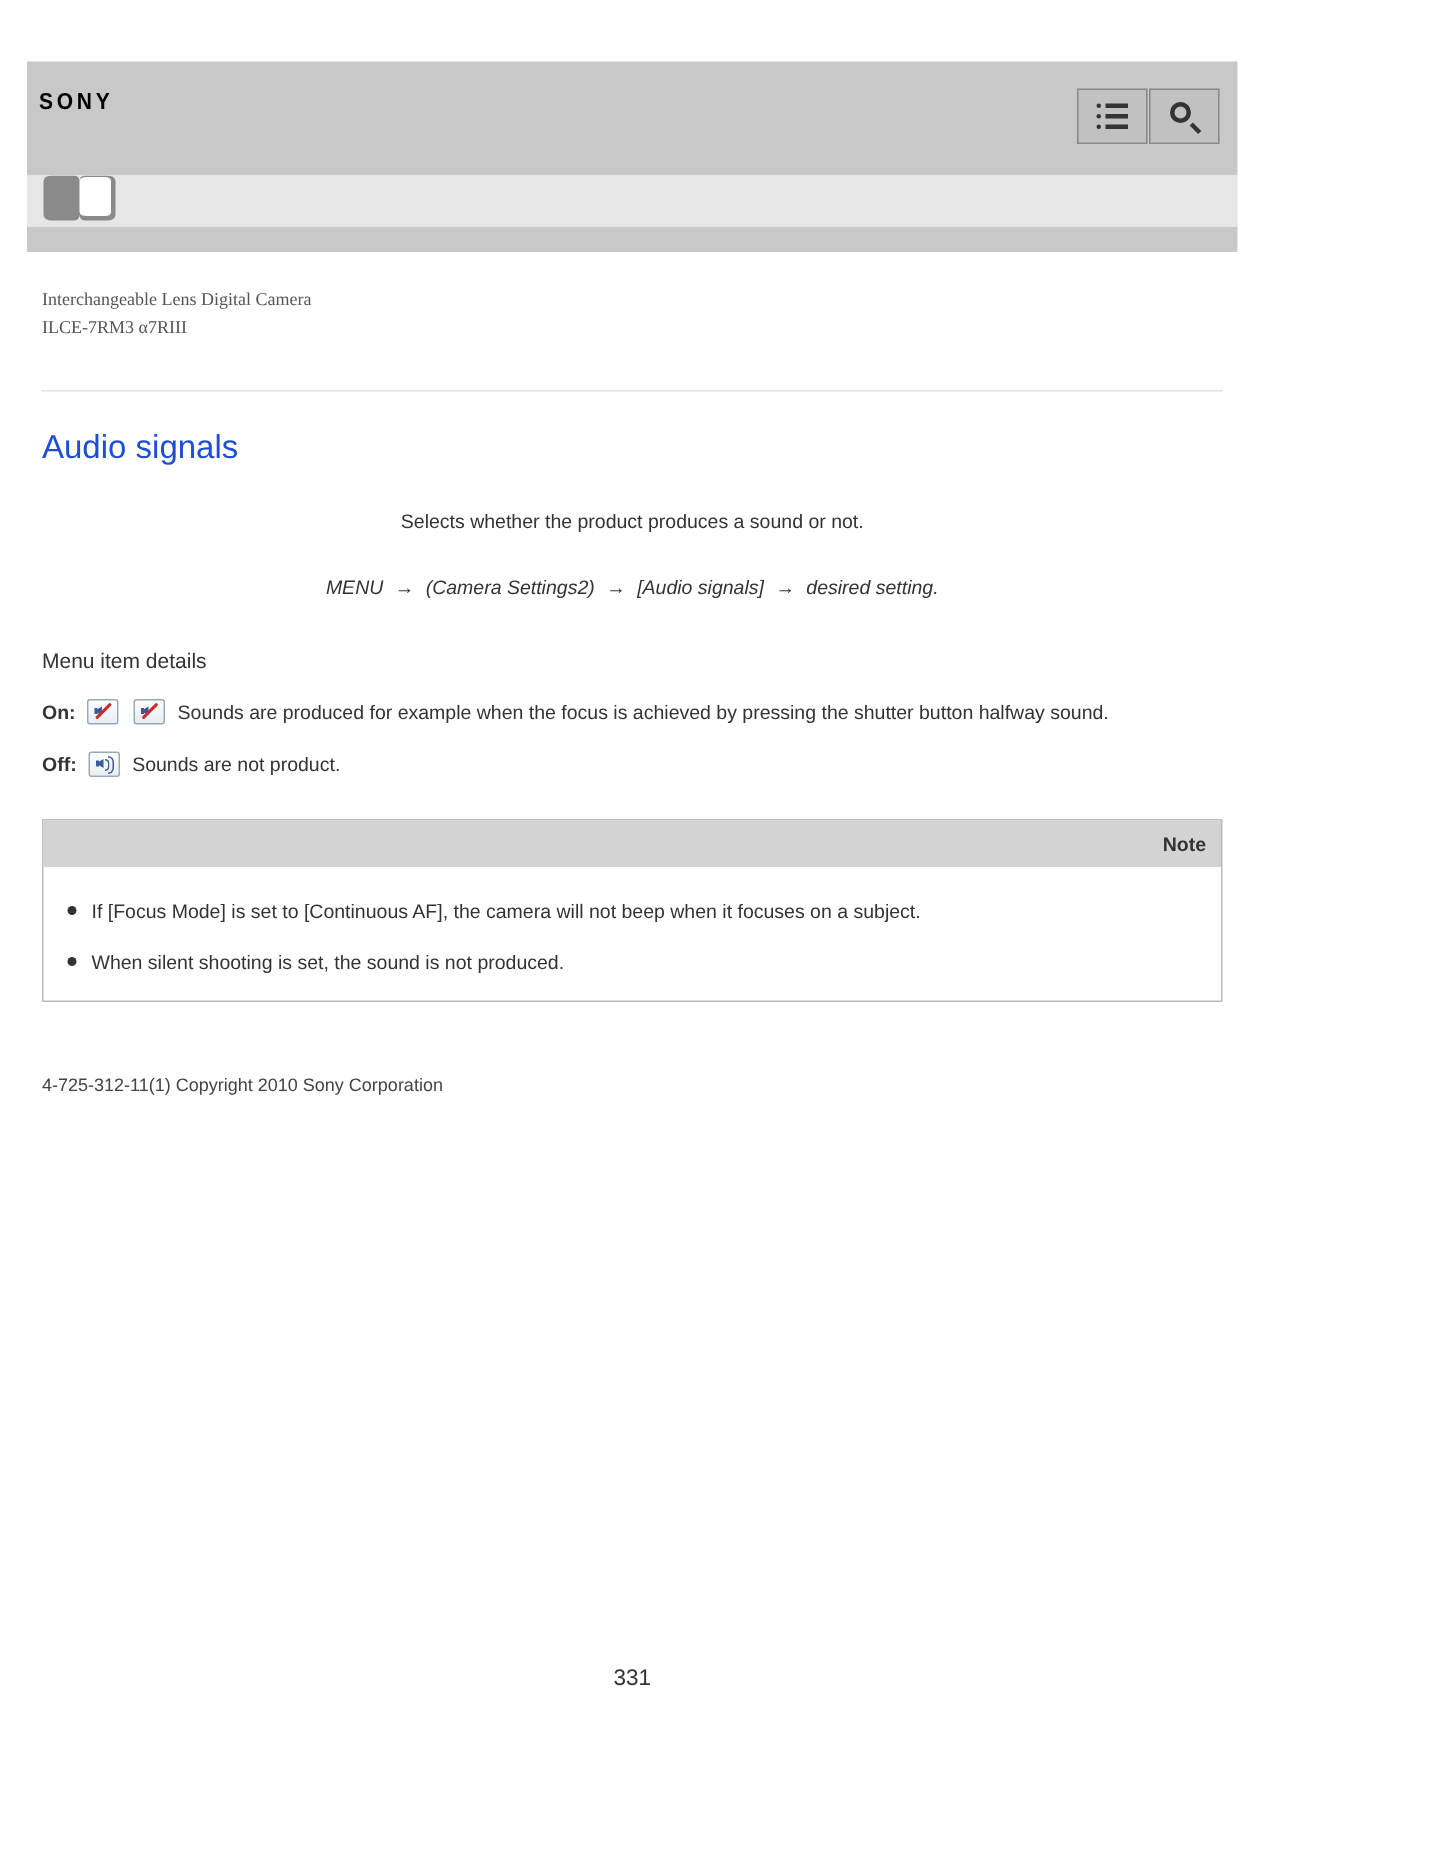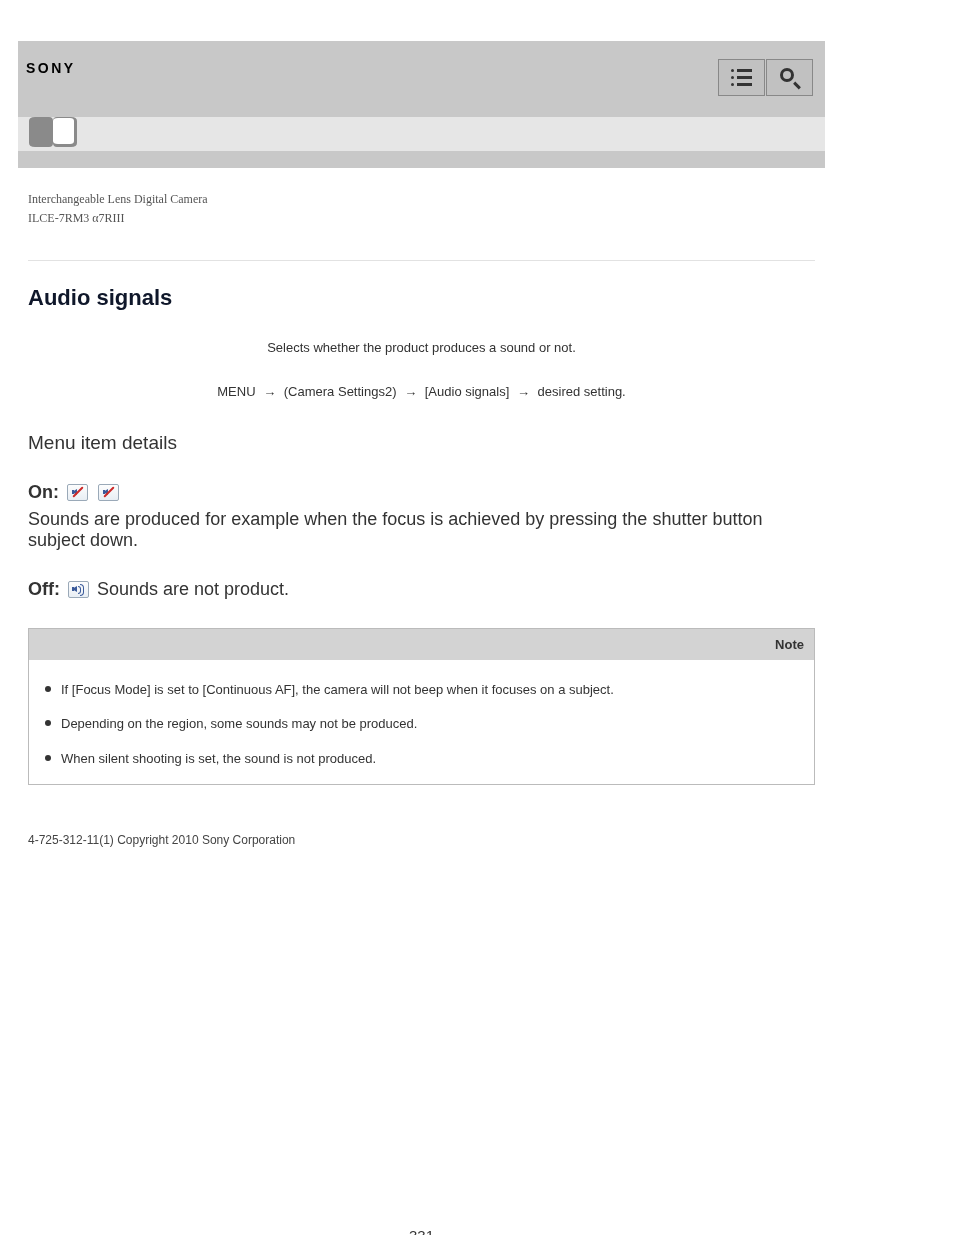--- a/index.html
+++ b/index.html
@@ -115,45 +115,46 @@
   .device-block .dev { line-height: 1.6; font-family: Liberation Serif, serif; }
   
   .divider {
     height: 1px;
     background: #e2e2e2;
     margin: 32px 0 24px 0;
   }
   
   .page-title {
     font-size: 22px;
-    color: #0f172a;
-    font-weight: bold;
+    color: #1d4ed8;
+    font-weight: normal;
     margin-bottom: 26px;
   }
   
   .body-text {
     font-size: 13px;
     line-height: 1.7;
     color: #333;
     text-align: center;
   }
   
   .body-text p { margin-bottom: 12px; }
   
   .menu-path {
     font-size: 13px;
     margin-top: 22px;
     margin-bottom: 12px;
+    font-style: italic;
   }
   .menu-path .step { color: #333; }
   .menu-path .arrow { margin: 0 4px; color: #333; }
   
   .option-row {
-    font-size: 18px;
-    margin-top: 28px;
+    font-size: 13px;
+    margin-top: 18px;
     display: flex;
     align-items: center;
     flex-wrap: wrap;
     gap: 6px;
   }
   
   .icon-box {
     display: inline-flex;
     align-items: center;
     justify-content: center;
@@ -202,21 +203,21 @@
   }
   .spk-waves::before {
     left: 0; top: 2px; width: 2px; height: 6px;
   }
   .spk-waves::after {
     left: 2px; top: 0; width: 3px; height: 10px;
   }
   
   .sect-header {
     margin-top: 28px;
-    font-size: 19px;
+    font-size: 14px;
     color: #333;
     font-weight: normal;
   }
   
   .note-box {
     margin-top: 28px;
     border: 1px solid #bbb;
   }
   .note-title {
     background: #d3d3d3;
@@ -347,41 +348,40 @@
           <span class="slash"></span>
         </span>
       </span>
       <span class="icon-box">
         <span class="speaker-mute">
           <span class="spk-box"></span>
           <span class="spk-body"></span>
           <span class="slash"></span>
         </span>
       </span>
-      <span>Sounds are produced for example when the focus is achieved by pressing the shutter button subject down.</span>
+      <span>Sounds are produced for example when the focus is achieved by pressing the shutter button halfway sound.</span>
     </div>
 
     <div class="option-row">
       <span><b>Off:</b></span>
       <span class="icon-box">
         <span class="speaker-mute">
           <span class="spk-box"></span>
           <span class="spk-body"></span>
           <span class="spk-waves"></span>
         </span>
       </span>
       <span>Sounds are not product.</span>
     </div>
 
     <div class="note-box">
       <div class="note-title">Note</div>
       <div class="note-body">
         <ul>
           <li>If [Focus Mode] is set to [Continuous AF], the camera will not beep when it focuses on a subject.</li>
-          <li>Depending on the region, some sounds may not be produced.</li>
           <li>When silent shooting is set, the sound is not produced.</li>
         </ul>
       </div>
     </div>
 
     <div class="toc-link">4-725-312-11(1) Copyright 2010 Sony Corporation</div>
     <div class="copyright"></div>
   </div>
 
   <div class="page-number">331</div>

